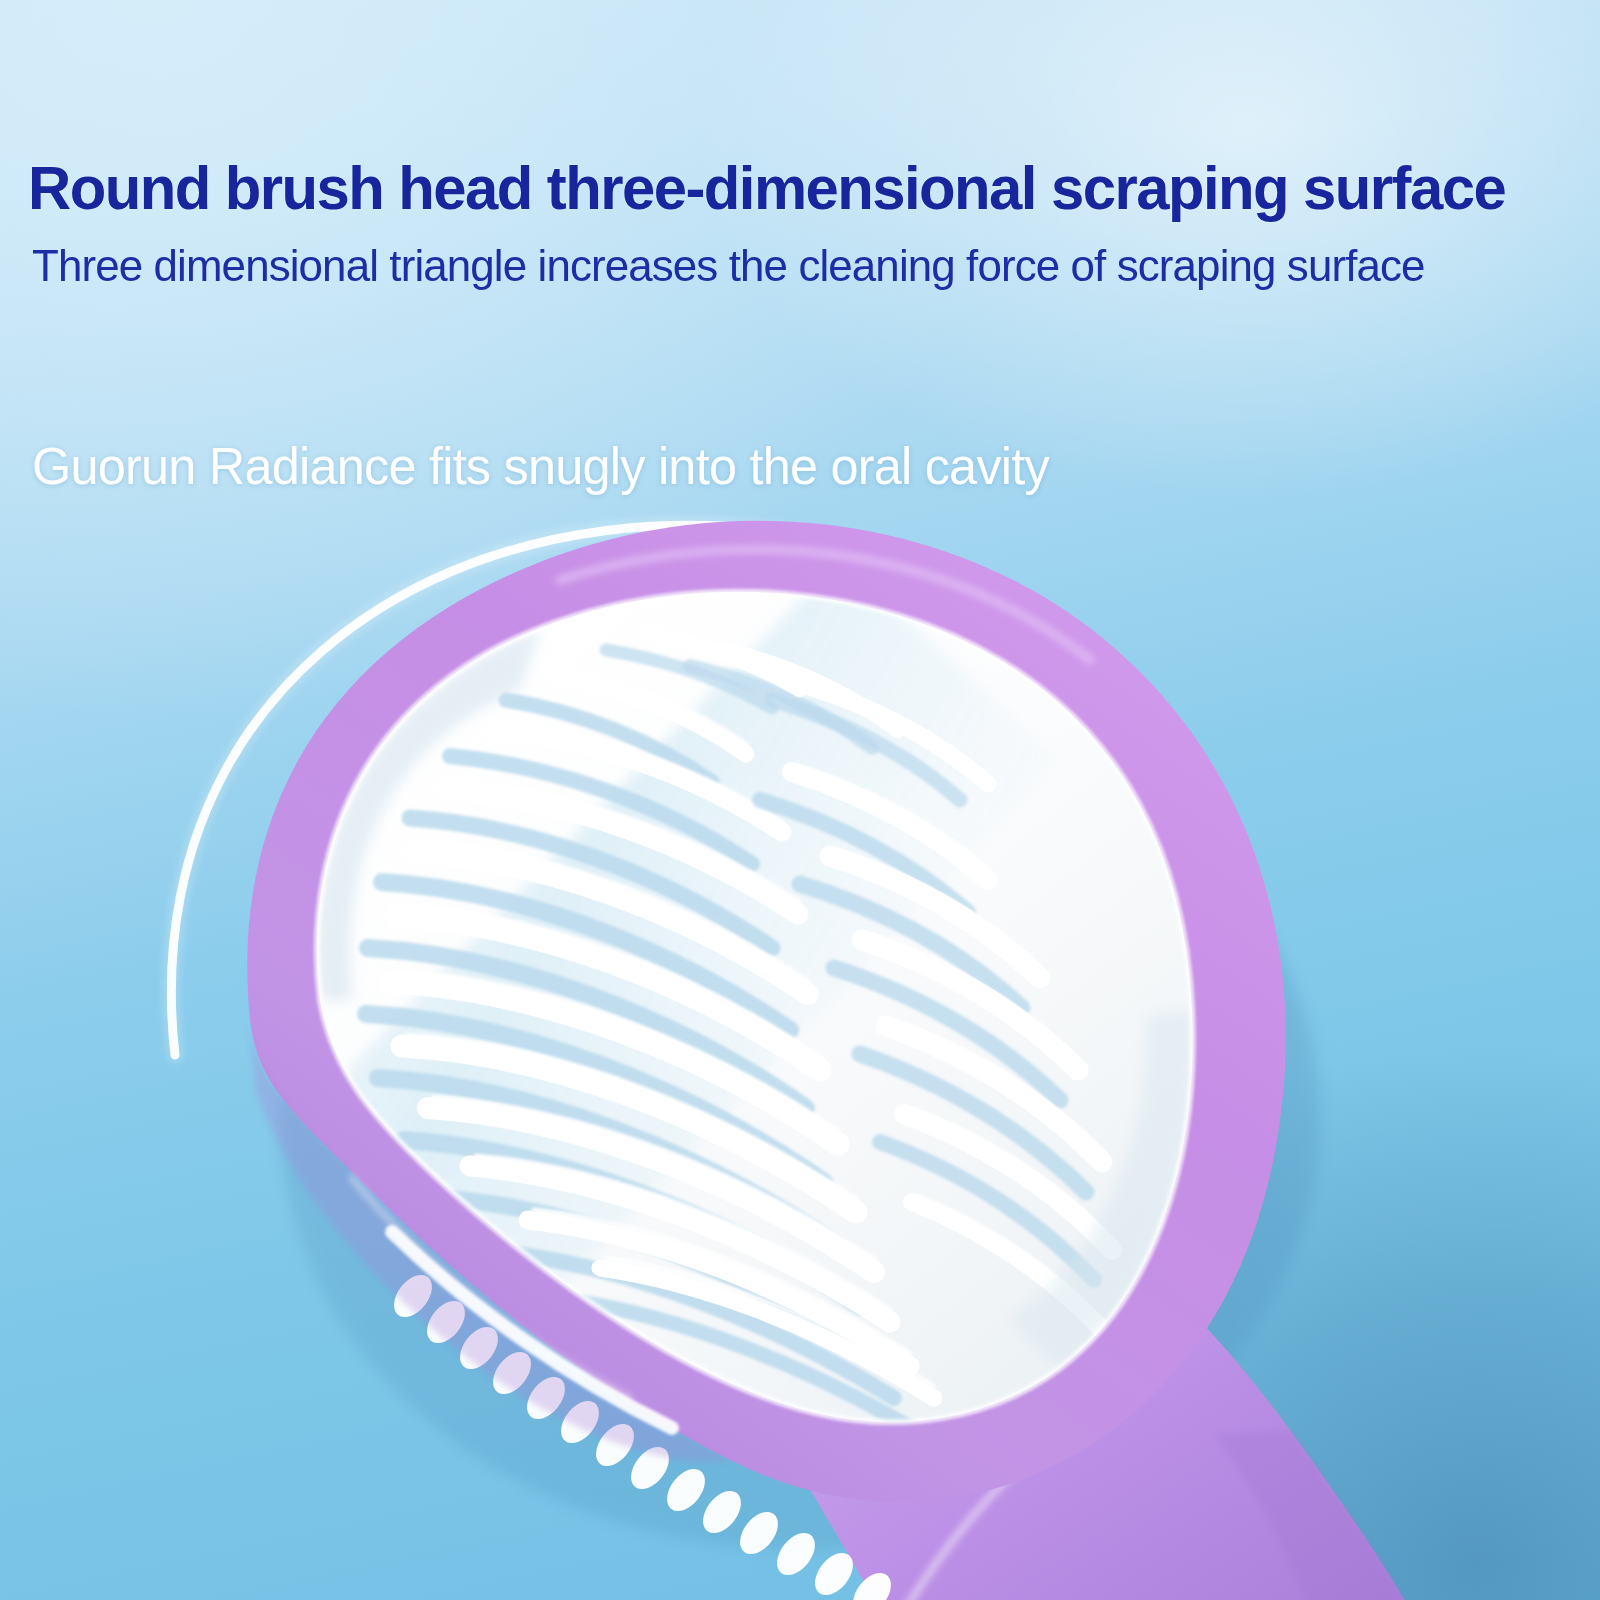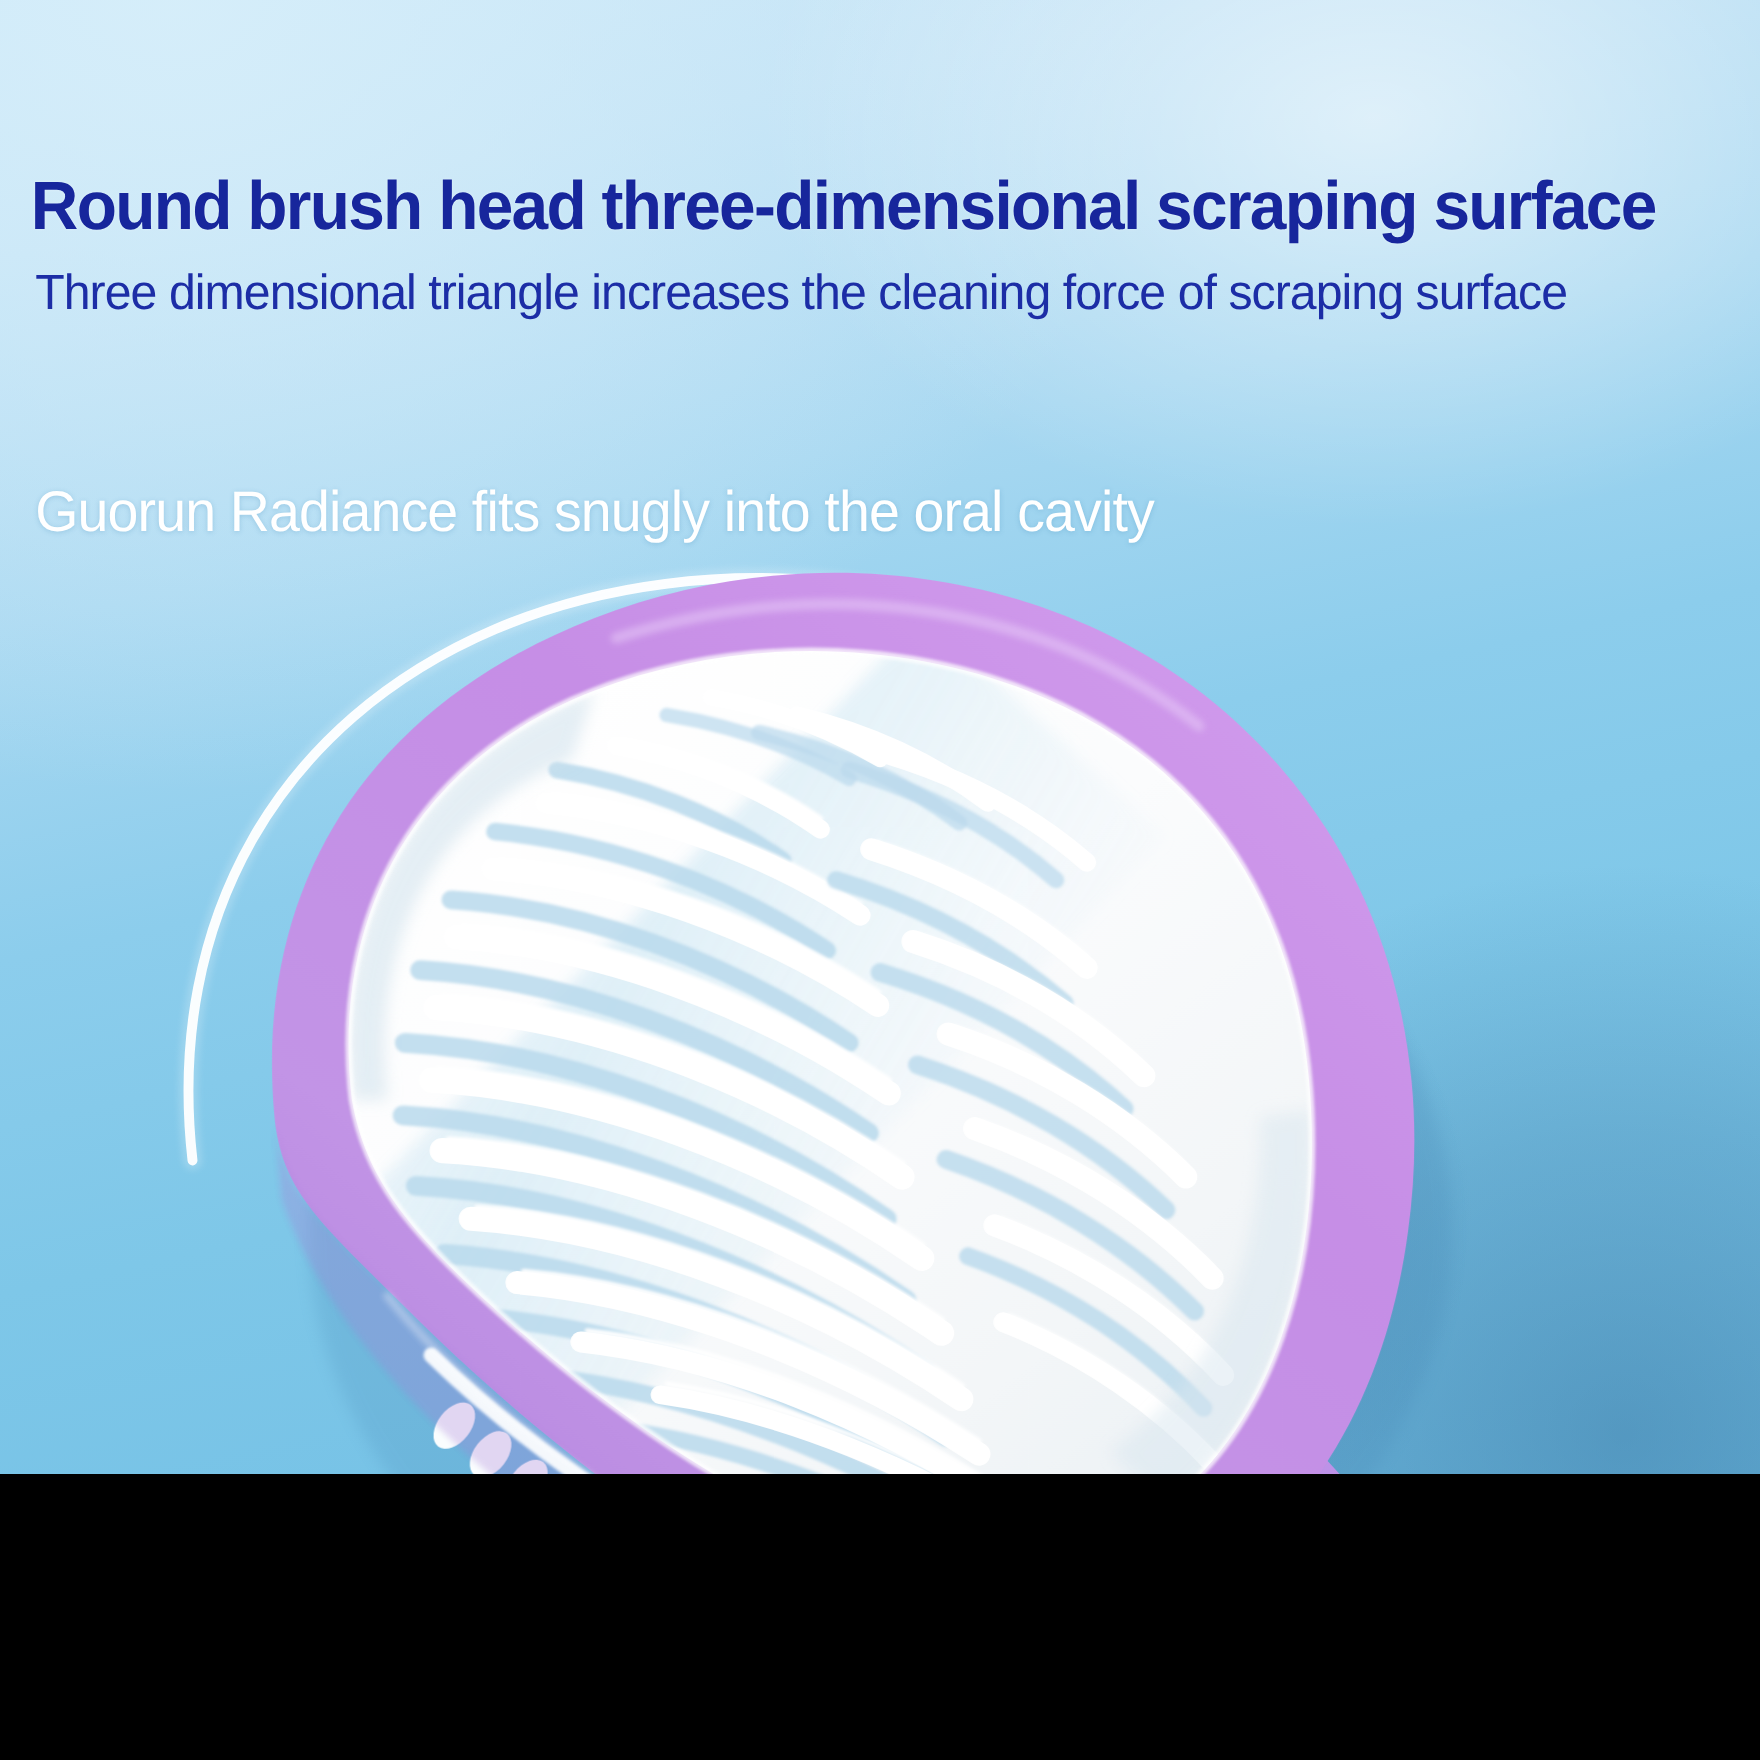--- a/index.html
+++ b/index.html
@@ -3,21 +3,21 @@
 <meta charset="utf-8">
 <style>
   html, body {
     margin: 0;
     padding: 0;
     background: #000;
   }
   .canvas {
     position: relative;
     width: 1600px;
-    height: 1340px;
+    height: 1600px;
     overflow: hidden;
     font-family: "Liberation Sans", sans-serif;
   }
   .bg {
     position: absolute;
     inset: 0;
     background:
       radial-gradient(ellipse 900px 600px at 78% 8%, rgba(255,255,255,0.55) 0%, rgba(255,255,255,0.0) 62%),
       radial-gradient(ellipse 1500px 1200px at 10% 0%, rgba(214,238,250,0.95) 0%, rgba(214,238,250,0) 60%),
       linear-gradient(168deg, #c9e6f7 0%, #bfe1f5 14%, #a8d8f1 34%, #8ccdec 52%, #7ec7e8 70%, #76c2e6 88%, #6fbde3 100%);

